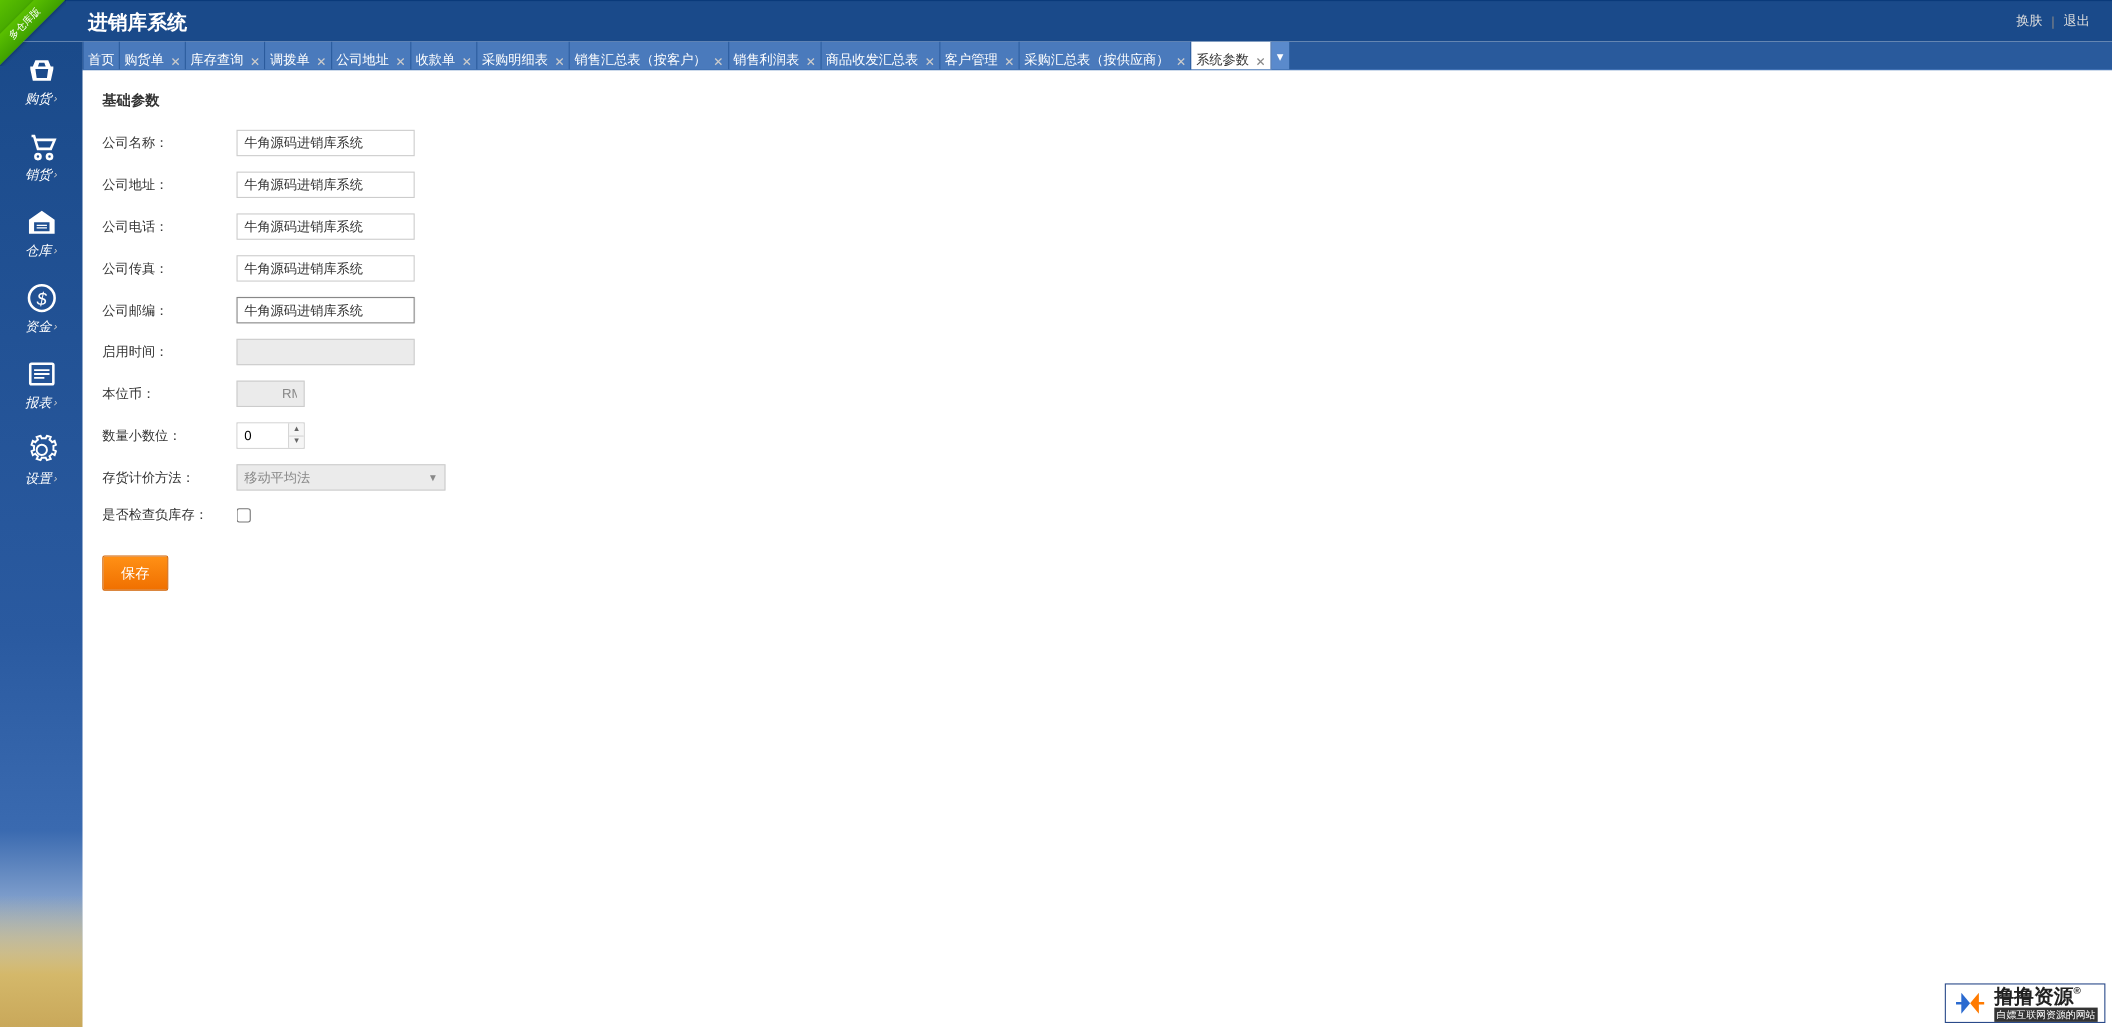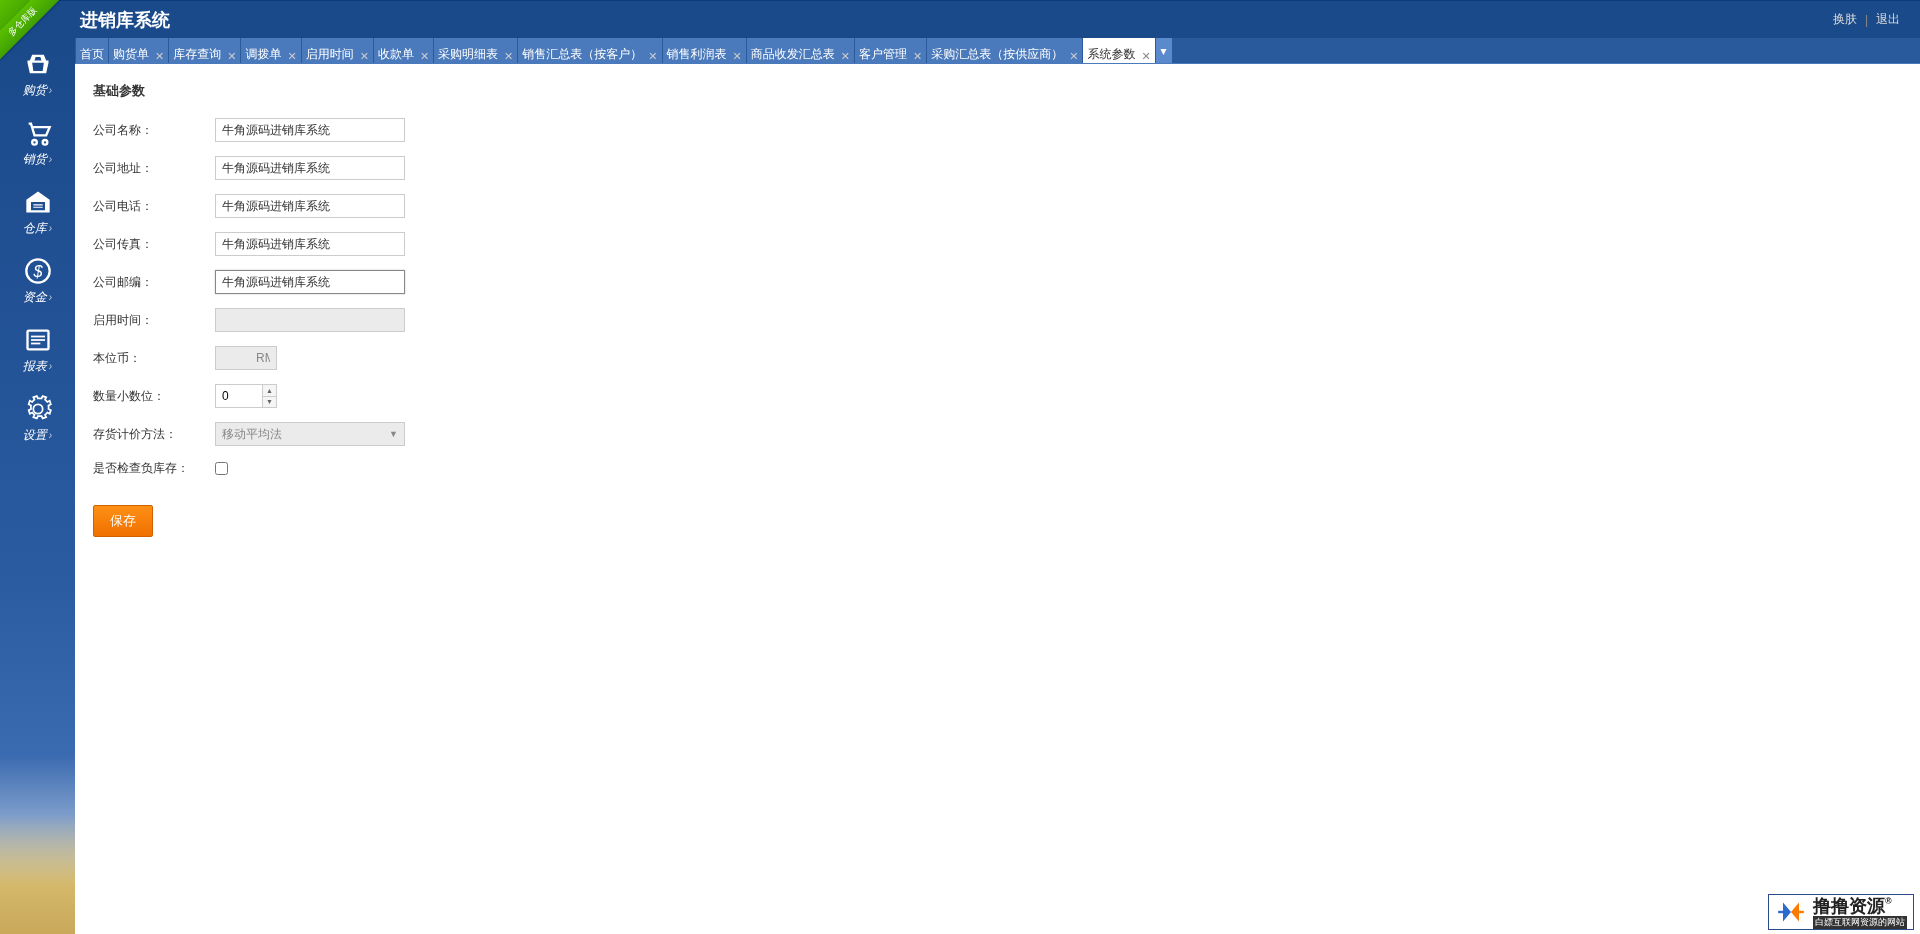--- a/index.html
+++ b/index.html
@@ -32,21 +32,21 @@
 .tab.active { background: #fff; color: #333; }
 .tab-close { font-size: 11px; color: #ccc; cursor: pointer; font-family: Arial; }
 .tab.active .tab-close { color: #888; }
 .tab-more { width: 16px; background: #5a8acc; display: flex; align-items: center; justify-content: center; color: #fff; cursor: pointer; }
 
 
 .content { position: absolute; top: 64px; left: 75px; right: 0; bottom: 0; background: #fff; padding: 18px; overflow: auto; }
 .section-title { font-weight: bold; font-size: 13px; margin-bottom: 18px; color: #333; }
 .form-row { display: flex; align-items: center; margin-bottom: 14px; }
 .form-label { width: 122px; color: #333; font-size: 12px; }
-.form-input { width: 190px; height: 24px; border: 1px solid #ccc; background: #fff; padding: 0 6px; font-size: 12px; color: #333; }
+.form-input { width: 162px; height: 24px; border: 1px solid #ccc; background: #fff; padding: 0 6px; font-size: 12px; color: #333; }
 .form-input:disabled { background: #ebebeb; color: #888; }
 .form-input.focus { border-color: #888; box-shadow: 0 0 2px rgba(0,0,0,0.2); }
 .spinner { display: flex; width: 62px; height: 24px; border: 1px solid #ccc; }
 .spinner input { border: none; width: 46px; padding: 0 6px; font-size: 12px; }
 .spinner-btns { width: 14px; display: flex; flex-direction: column; border-left: 1px solid #ccc; }
 .spinner-btn { flex: 1; background: #f5f5f5; display: flex; align-items: center; justify-content: center; font-size: 7px; color: #666; cursor: pointer; }
 .spinner-btn:first-child { border-bottom: 1px solid #ccc; }
 .select-box { width: 190px; height: 24px; border: 1px solid #ccc; background: #ebebeb; display: flex; align-items: center; padding: 0 6px; color: #888; justify-content: space-between; cursor: pointer; }
 .select-arrow { font-size: 9px; color: #888; }
 .checkbox { width: 13px; height: 13px; }
@@ -149,21 +149,21 @@
     </div>
     <div class="tab">
       <span>库存查询</span>
       <span class="tab-close">✕</span>
     </div>
     <div class="tab">
       <span>调拨单</span>
       <span class="tab-close">✕</span>
     </div>
     <div class="tab">
-      <span>启用时间</span>
+      <span>公司地址</span>
       <span class="tab-close">✕</span>
     </div>
     <div class="tab">
       <span>收款单</span>
       <span class="tab-close">✕</span>
     </div>
     <div class="tab">
       <span>采购明细表</span>
       <span class="tab-close">✕</span>
     </div>

